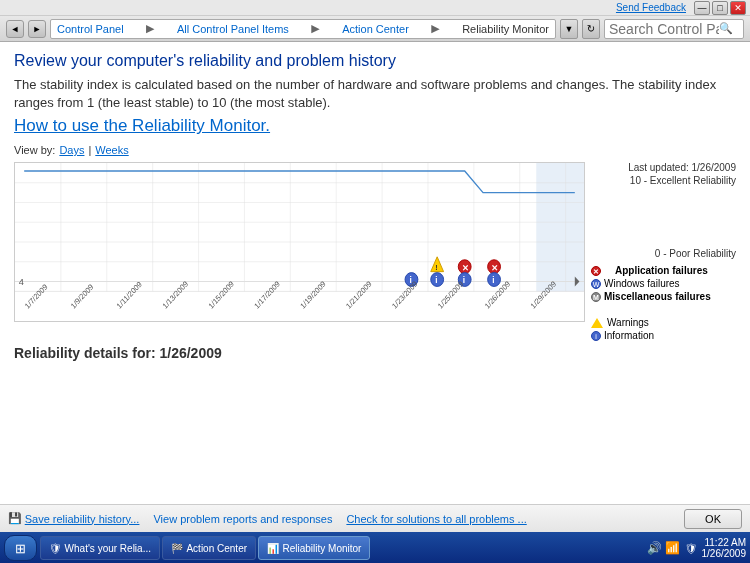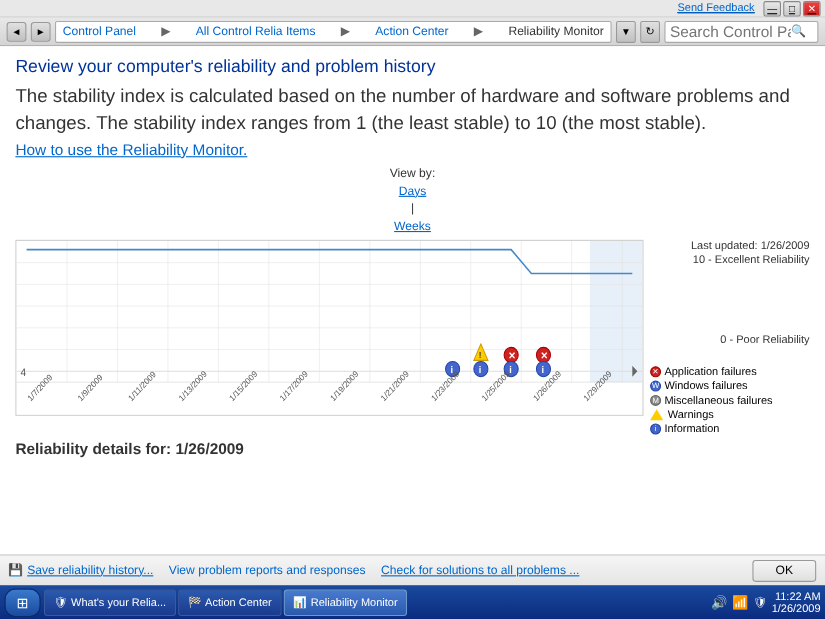--- a/index.html
+++ b/index.html
@@ -21,56 +21,56 @@
     }
     .win-btn.min { background: linear-gradient(to bottom, #e8e8e8, #c8c8c8); }
     .win-btn.max { background: linear-gradient(to bottom, #e8e8e8, #c8c8c8); }
     .win-btn.close { background: linear-gradient(to bottom, #f04040, #c82020); color: white; }
   </style>
 </head>
 <body>
 
 <div style="width:750px; height:563px; position:relative; overflow:hidden;">
 
-  <div style="background:#e8e8e8; height:16px; display:flex; align-items:center; justify-content:flex-end; padding-right:4px; border-bottom:1px solid #ccc;text-decoration:underline;">
+  <div style="background:#e8e8e8; height:16px; display:flex; align-items:center; justify-content:flex-end; padding-right:4px; border-bottom:1px solid #ccc;">
     <span style="font-size:10px; color:#0066cc; text-decoration:underline; cursor:pointer; margin-right:8px;">Send Feedback</span>
     <div style="display:flex; gap:2px;">
       <div class="win-btn min">—</div>
       <div class="win-btn max">□</div>
       <div class="win-btn close">✕</div>
     </div>
   </div>
 
   <div style="background:linear-gradient(to bottom,#e8e8e8,#d4d4d4); height:26px; display:flex; align-items:center; padding:0 6px; gap:4px; border-bottom:1px solid #aaa;">
     <div class="nav-btn">◄</div>
     <div class="nav-btn">►</div>
     <div style="background:white; border:1px solid #aaa; border-radius:2px; height:20px; display:flex; align-items:center; padding:0 6px; font-size:11px; gap:3px; flex:1;justify-content:space-between;">
       <span style="color:#0066cc; cursor:pointer;">Control Panel</span>
       <span style="color:#666;">▶</span>
-      <span style="color:#0066cc; cursor:pointer;">All Control Relia Items</span>
+      <span style="color:#0066cc; cursor:pointer;">All Control Panel Items</span>
       <span style="color:#666;">▶</span>
       <span style="color:#0066cc; cursor:pointer;">Action Center</span>
       <span style="color:#666;">▶</span>
       <span style="color:#333;">Reliability Monitor</span>
     </div>
     <div style="background:linear-gradient(to bottom,#e0e0e0,#c0c0c0); border:1px solid #999; border-radius:2px; height:20px; width:18px; display:flex; align-items:center; justify-content:center; font-size:9px; cursor:pointer;">▼</div>
     <div style="background:linear-gradient(to bottom,#e0e0e0,#c0c0c0); border:1px solid #999; border-radius:2px; height:20px; width:18px; display:flex; align-items:center; justify-content:center; font-size:10px; cursor:pointer;">↻</div>
     <div style="background:white; border:1px solid #aaa; border-radius:2px; height:20px; display:flex; align-items:center; padding:0 4px; width:140px;">
       <input style="border: none; outline: none; font-size: 14px; width: 110px; color: rgb(153, 153, 153); background: transparent;" type="text" placeholder="Search Control Panel">
       <span style="font-size:11px; color:#666; cursor:pointer;">🔍</span>
     </div>
   </div>
 
   <div style="background:white; padding:10px 14px; height:462px; overflow:hidden;">
 
     <div style="font-size:16px; color:#003399; margin-bottom:6px; font-weight:normal;">Review your computer's reliability and problem history</div>
-    <div style="font-size:17px; color:#333; margin-bottom:4px; line-height:1.4;">The stability index is calculated based on the number of hardware and software problems and changes. The stability index ranges from 1 (the least stable) to 10 (the most stable).</div>
-    <a style="font-size:14px; color:#0066cc; text-decoration:underline; cursor:pointer; display:block; margin-bottom:8px;">How to use the Reliability Monitor.</a>
-
-    <div style="font-size:11px; margin-bottom:6px; display:flex; align-items:center; gap:4px;flex-direction:column;">
+    <div style="font-size:13px; color:#333; margin-bottom:4px; line-height:1.4;">The stability index is calculated based on the number of hardware and software problems and changes. The stability index ranges from 1 (the least stable) to 10 (the most stable).</div>
+    <a style="font-size:17px; color:#0066cc; text-decoration:underline; cursor:pointer; display:block; margin-bottom:8px;">How to use the Reliability Monitor.</a>
+
+    <div style="font-size:11px; margin-bottom:6px; display:flex; align-items:center; gap:4px;">
       <span style="color:#333;">View by:</span>
       <a style="color:#0066cc; text-decoration:underline; cursor:pointer;">Days</a>
       <span style="color:#333;">|</span>
       <a style="color:#0066cc; text-decoration:underline; cursor:pointer;">Weeks</a>
     </div>
 
     <div style="display:flex; margin-bottom:4px; gap:6px;">
 
       <div style="flex:1; border:1px solid #ccc; height:160px; position:relative; background:white; cursor:pointer;">
         <svg width="100%" height="100%" viewBox="0 0 620 160" preserveAspectRatio="none" style="position:absolute; top:0; left:0;">
@@ -139,30 +139,30 @@
           <text x="565" y="148" font-size="8" fill="#555" transform="rotate(-45,565,148)">1/29/2009</text>
 
           <polygon points="615,120 610,115 610,125" fill="#666"></polygon>
         </svg>
       </div>
 
       <div style="width:145px; font-size:10px;">
         <div style="text-align:right; margin-bottom:2px; color:#333;">Last updated: 1/26/2009</div>
         <div style="text-align:right; margin-bottom:2px; color:#333;">10 - Excellent Reliability</div>
         <div style="height:60px;"></div>
-        <div style="text-align:right; margin-bottom:18px; color:#333;">0 - Poor Reliability</div>
-        <div style="display:flex; align-items:center; gap:3px; margin-bottom:2px;">
+        <div style="text-align:right; margin-bottom:6px; color:#333;">0 - Poor Reliability</div>
+        <div style="display:flex; align-items:center; gap:14px; margin-bottom:2px;font-weight:bold;">
           <span style="display:inline-block; width:10px; height:10px; background:#cc2222; border-radius:50%; border:1px solid #aa0000; font-size:7px; color:white; text-align:center; line-height:10px;">✕</span>
           <span>Application failures</span>
         </div>
         <div style="display:flex; align-items:center; gap:3px; margin-bottom:2px;">
           <span style="display:inline-block; width:10px; height:10px; background:#4466cc; border-radius:50%; border:1px solid #2244aa; font-size:7px; color:white; text-align:center; line-height:10px;">W</span>
           <span>Windows failures</span>
         </div>
-        <div style="display:flex; align-items:center; gap:3px; margin-bottom:2px;">
+        <div style="display:flex; align-items:center; gap:3px; margin-bottom:15px;font-weight:bold;">
           <span style="display:inline-block; width:10px; height:10px; background:#888; border-radius:50%; border:1px solid #666; font-size:7px; color:white; text-align:center; line-height:10px;">M</span>
           <span>Miscellaneous failures</span>
         </div>
         <div style="display:flex; align-items:center; gap:3px; margin-bottom:2px;">
           <span style="display:inline-block; width:0; height:0; border-left:6px solid transparent; border-right:6px solid transparent; border-bottom:10px solid #ffcc00; margin-right:1px;"></span>
           <span>Warnings</span>
         </div>
         <div style="display:flex; align-items:center; gap:3px;">
           <span style="display:inline-block; width:10px; height:10px; background:#4466cc; border-radius:50%; border:1px solid #2244aa; font-size:7px; color:white; text-align:center; line-height:10px;">i</span>
           <span>Information</span>

